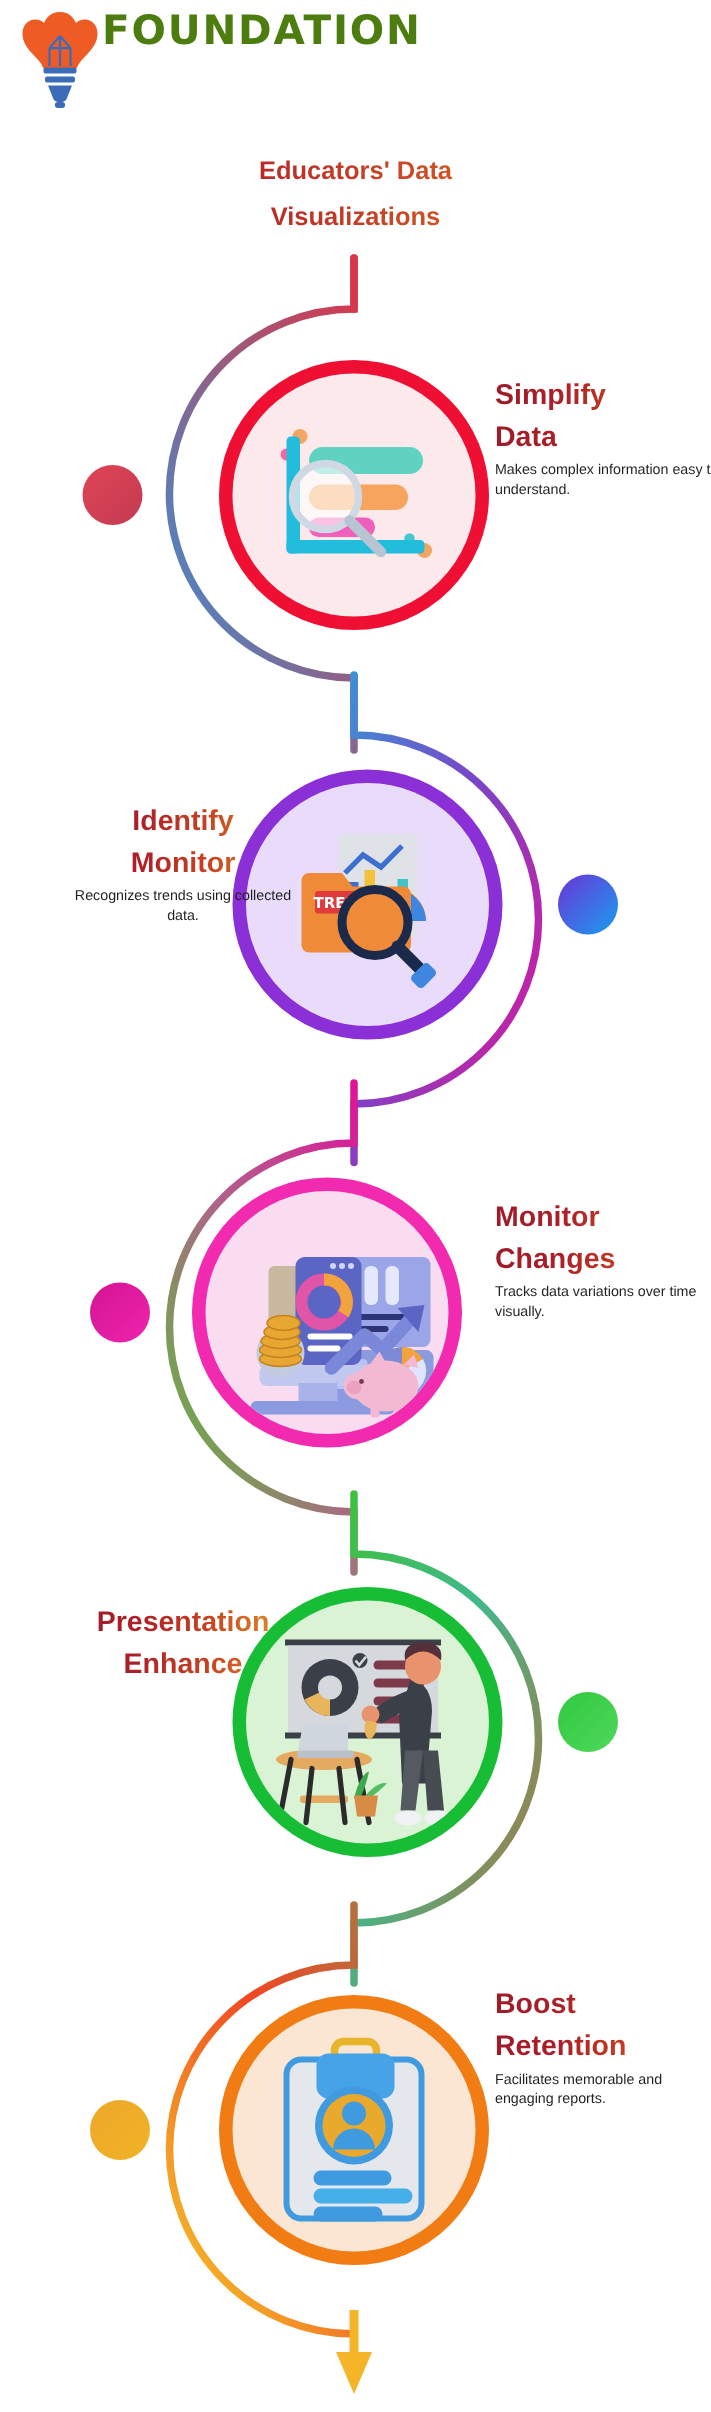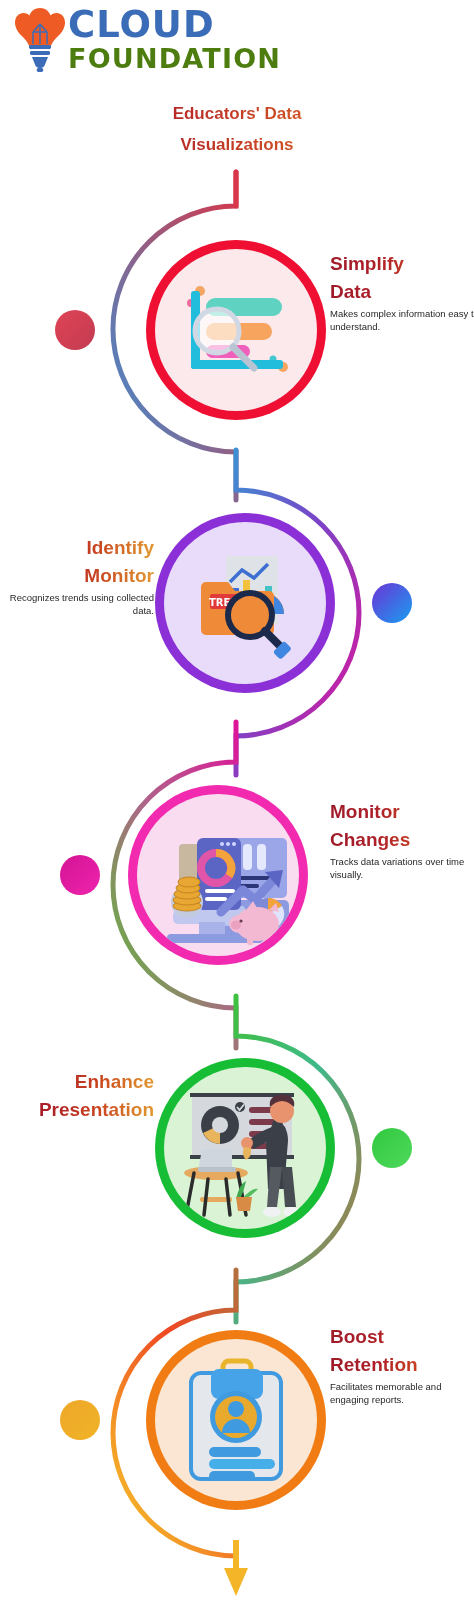--- a/index.html
+++ b/index.html
@@ -46,40 +46,39 @@
   .txt { position:absolute; width:150px; }
   .txt h3 {
     font-size:19px; font-weight:700; line-height:23px; margin-bottom:5px;
     white-space:nowrap; overflow:hidden;
     background-image: linear-gradient(95deg,#9e1b28 0%, #ad1f29 30%, #c9431f 62%, #dd8a2c 92%, #e3972f 100%);
     -webkit-background-clip:text; background-clip:text; color:transparent;
     -webkit-text-fill-color:transparent;
   }
   .txt p { font-size:9.5px; line-height:12.5px; color:#231f20; font-weight:400; }
   .txt.right { text-align:left; }
-  .txt.left  { text-align:right; }
+  .txt.left  { text-align:center;margin-left:43px; }
 </style>
 </head>
 <body>
 
 <div id="page">
 
   <div id="logo">
     <svg id="logo-mark" viewBox="0 0 56 72">
       <path d="M28 2c-6.4 0-9.4 4.3-10.6 7.4C16.3 8.2 14.2 7 11.6 7 6.6 7 3 11 3 16.4c0 5.4 2.9 9.6 6.6 13.4 3.5 3.6 6.3 6.5 7.4 9.9h22c1.1-3.4 3.9-6.3 7.4-9.9C50.1 26 53 21.8 53 16.4 53 11 49.4 7 44.4 7c-2.6 0-4.7 1.2-5.8 2.4C37.4 6.3 34.4 2 28 2z" fill="#ef5b25"></path>
       <rect x="17" y="39" width="22" height="4" rx="1.4" fill="#3b6cb7"></rect>
       <rect x="18" y="45" width="20" height="4" rx="1.4" fill="#3b6cb7"></rect>
       <path d="M20 51h16l-3.4 8.5a4 4 0 0 1-3.7 2.5h-1.8a4 4 0 0 1-3.7-2.5L20 51z" fill="#3b6cb7"></path>
       <rect x="24.6" y="62" width="6.8" height="4" rx="2" fill="#3b6cb7"></rect>
       <g stroke="#3b6cb7" stroke-width="1.5" fill="none">
         <path d="M28 18v20M28 18l-7 8M28 18l7 8M21 26v12M35 26v12M28 26h-7M28 26h7"></path>
       </g>
     </svg>
     <div id="logo-text">
-      <div class="logo-line1">CLOUD</div>
       <div class="logo-line2">FOUNDATION</div>
     </div>
   </div>
 
   <div id="title">
     <span class="tl">Educators' Data</span>
     <span class="tl">Visualizations</span>
   </div>
 
   <svg id="flow" viewBox="0 0 474 1608">
@@ -337,22 +336,22 @@
         <path d="M30 106 L22 148 M74 106 L82 148 M44 112 L40 148 M62 112 L66 148" stroke="#2b2b2b" stroke-width="3.5" stroke-linecap="round"></path>
         <path d="M38 82 h30 v22 h-34z" fill="#cfd6dd"></path>
         <rect x="34" y="100" width="38" height="5" rx="2" fill="#b9c1c9"></rect>
         <path d="M72 132 q4 -16 10 -18 q-2 10 -6 18z" fill="#3fa84e"></path>
         <path d="M78 132 q10 -12 16 -10 q-6 6 -12 10z" fill="#53bd60"></path>
         <path d="M72 130 h16 l-2 14 h-12z" fill="#d88b45"></path>
       </svg>
     </div>
   </div>
   <div class="txt left" style="left:4px; top:1070px;">
+    <h3>Presentation</h3>
     <h3>Enhance</h3>
-    <h3>Presentation</h3>
   </div>
 
   <div class="node" id="node5" style="left:146px; top:1330px;">
     <div class="ring" style="background:#f07c13;"></div>
     <div class="disc" style="background:#fae6d2;">
       <svg class="art" viewBox="0 0 162 162">
         <rect x="36" y="34" width="90" height="106" rx="10" fill="#e4e8ec" stroke="#3f9ae0" stroke-width="4"></rect>
         <rect x="68" y="22" width="28" height="16" rx="6" fill="none" stroke="#e8b42c" stroke-width="5"></rect>
         <rect x="56" y="30" width="52" height="30" rx="8" fill="#46a3e8"></rect>
         <circle cx="81" cy="78" r="26" fill="#3f9ae0"></circle>

